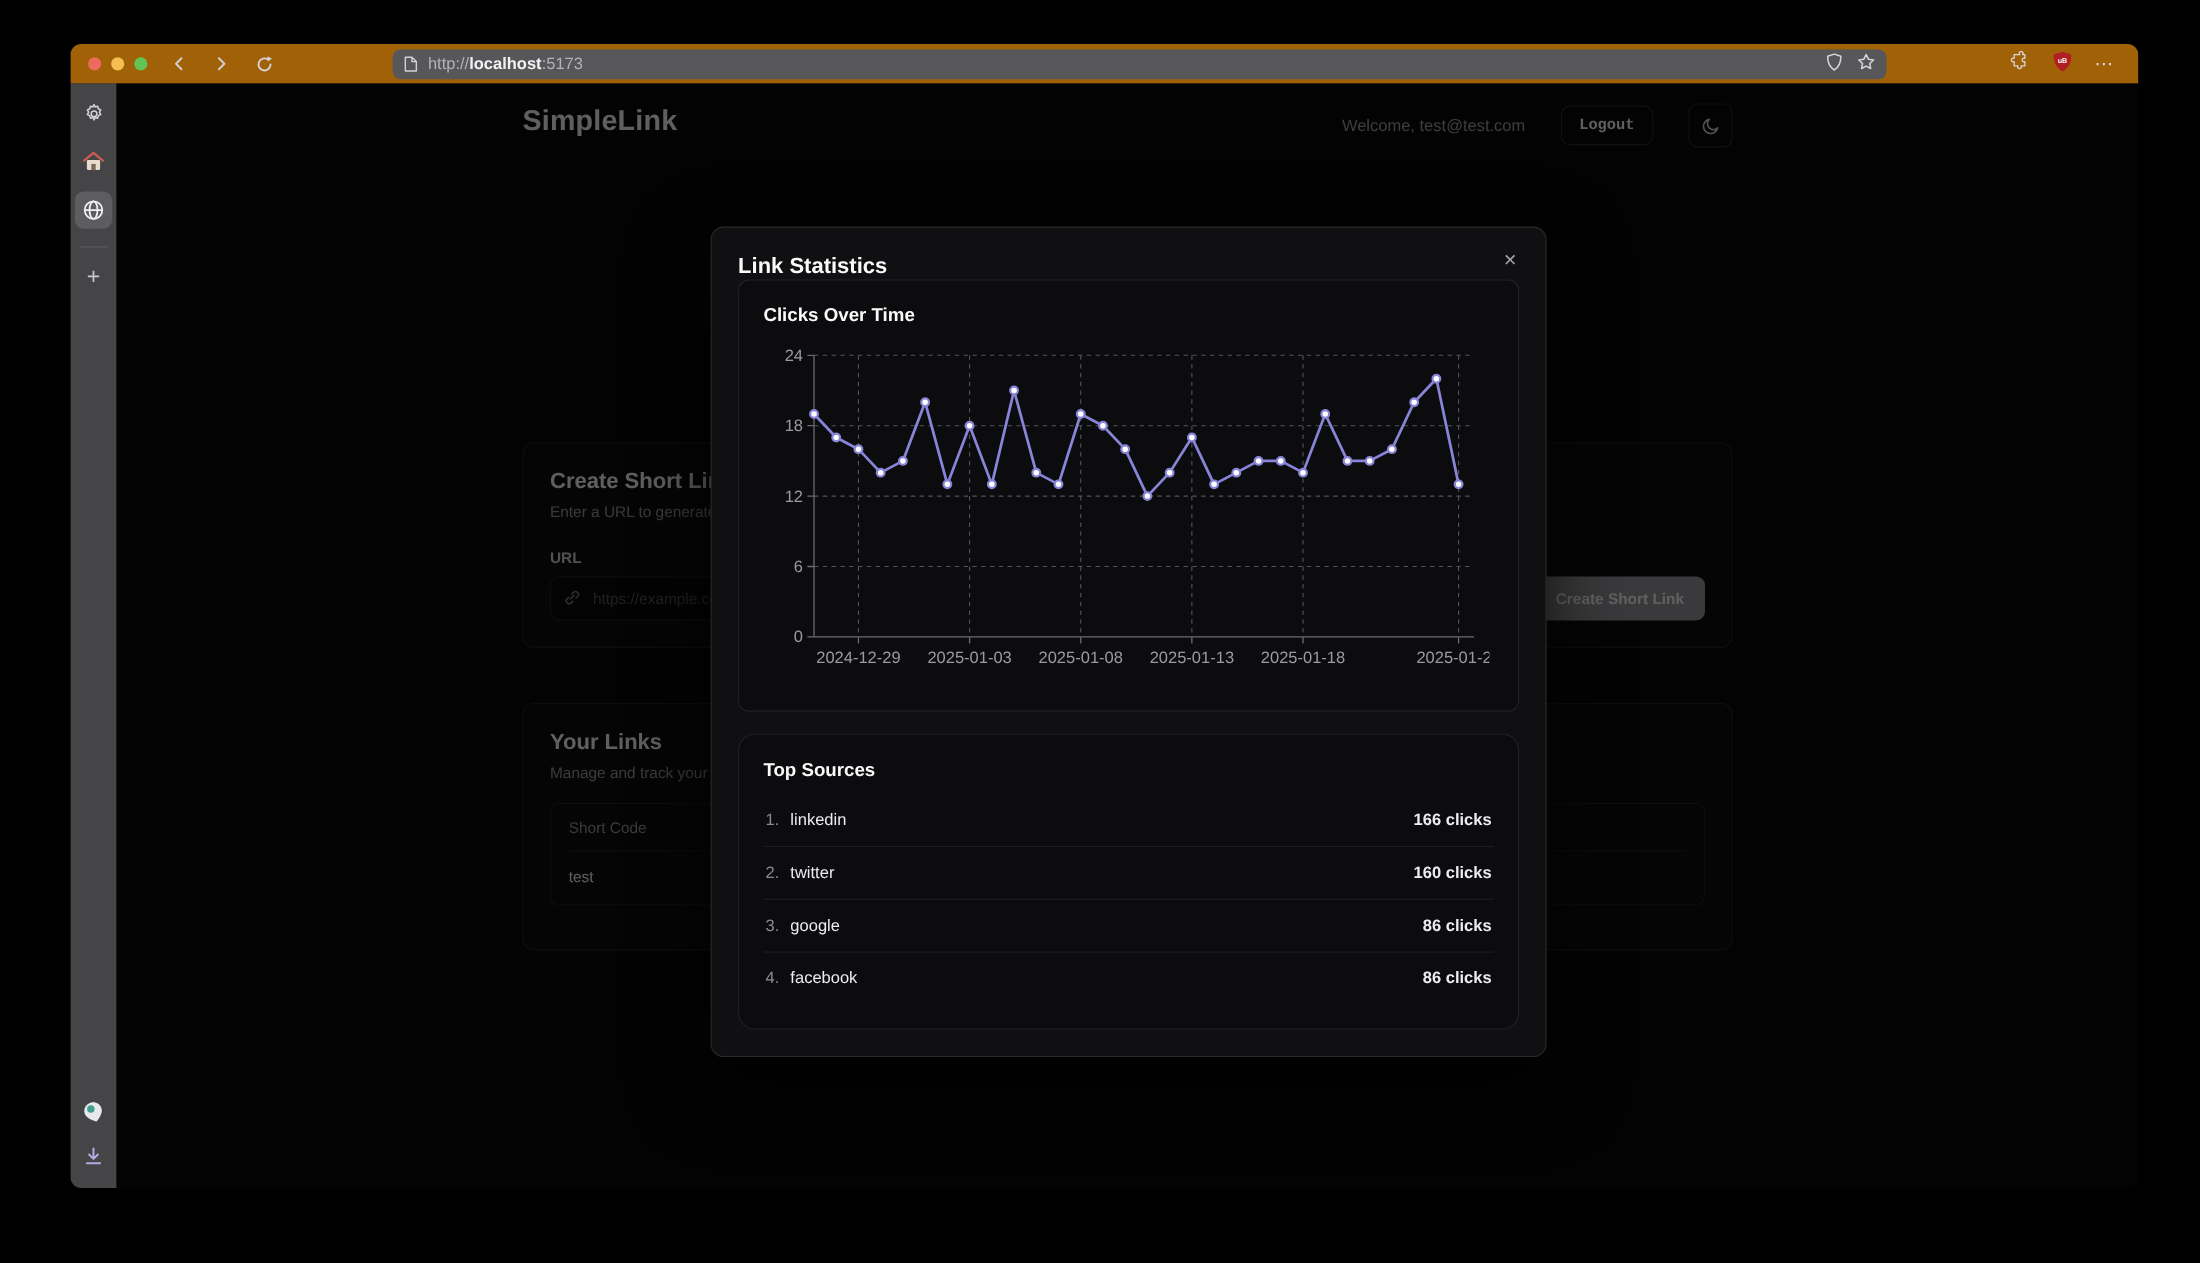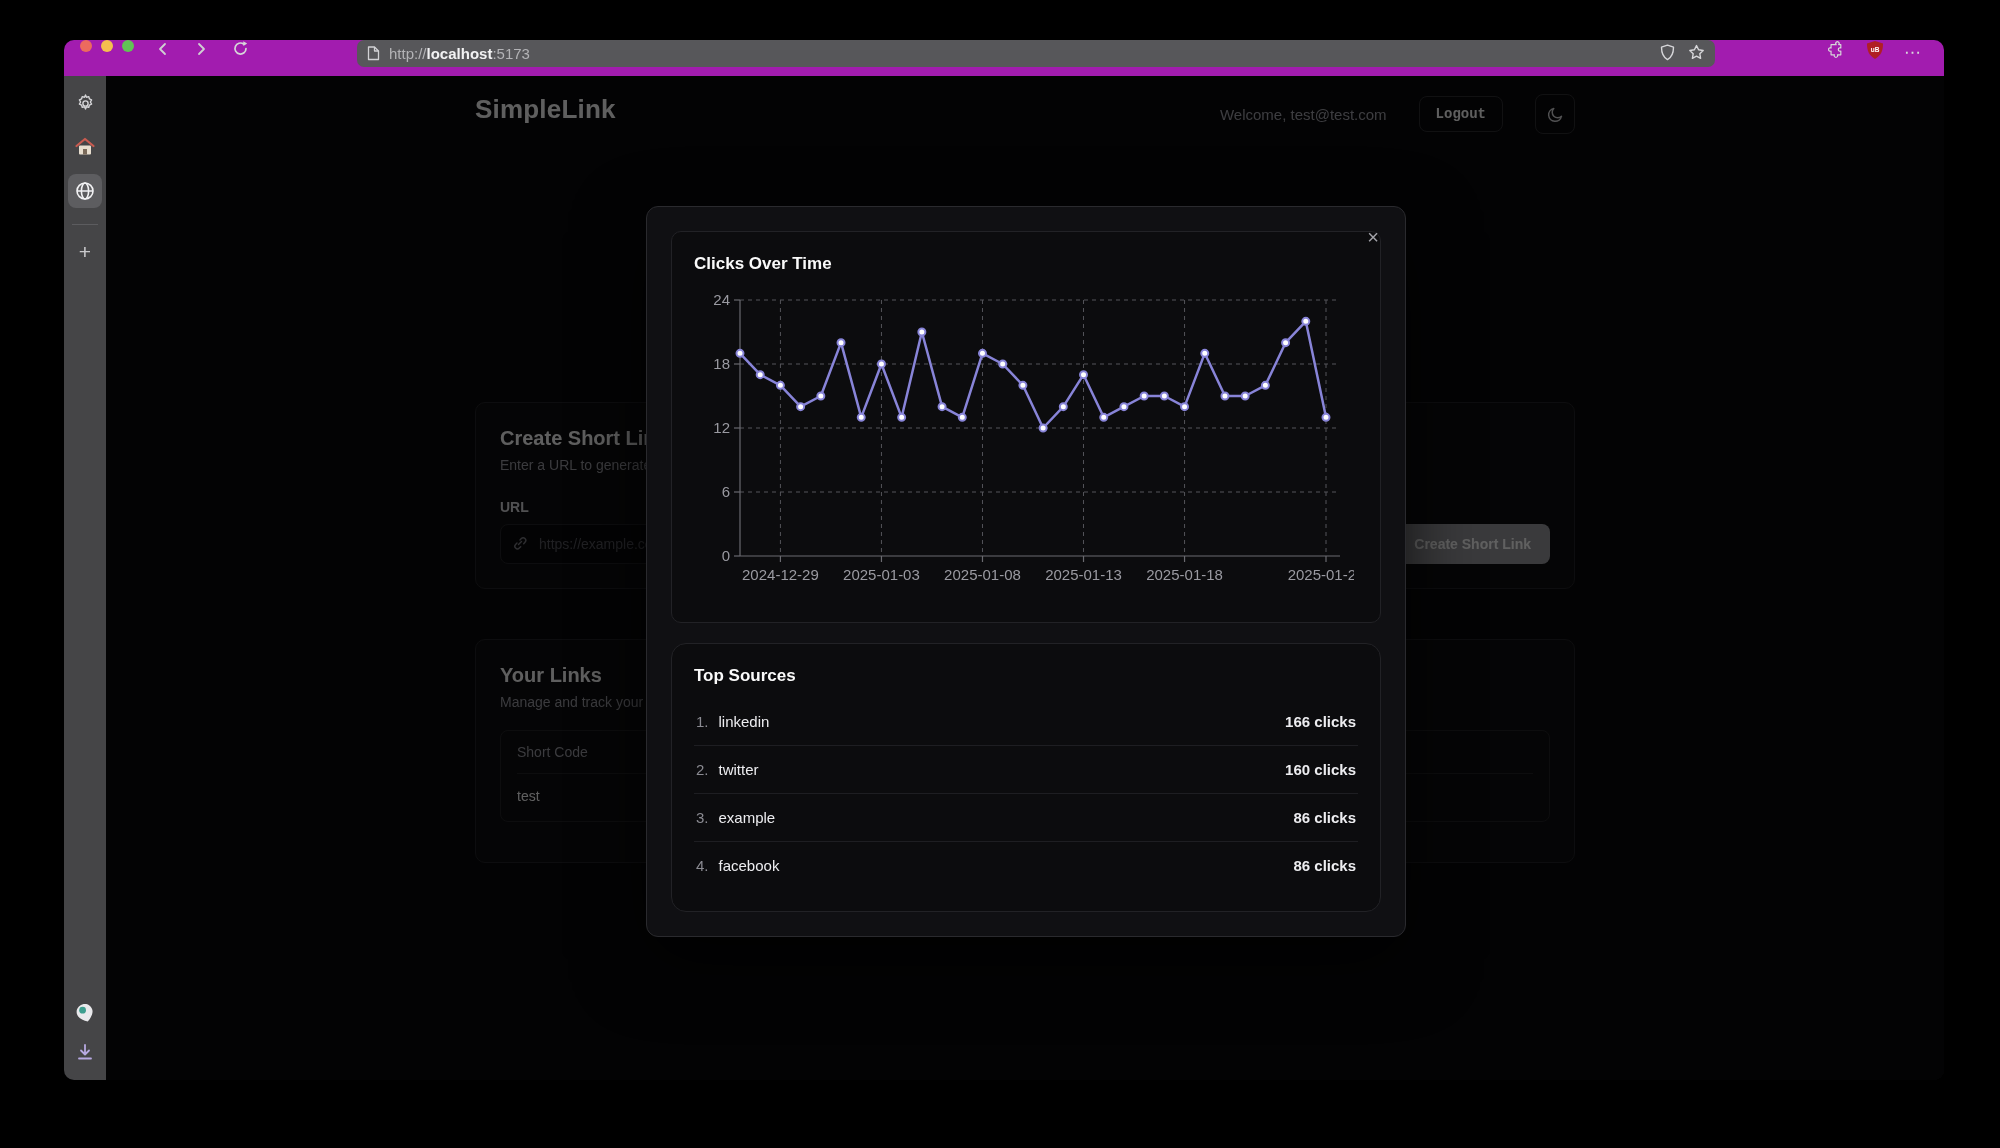--- a/index.html
+++ b/index.html
@@ -4,21 +4,21 @@
 <style>
   * { margin:0; padding:0; box-sizing:border-box; }
   html,body { width:2000px; height:1148px; background:#000; font-family:"Liberation Sans", sans-serif; overflow:hidden; }
 
   
   .window { position:absolute; left:64px; top:40px; width:1880px; height:1040px;
             border-radius:10px; overflow:hidden; background:#09090b;
             box-shadow:0 18px 60px rgba(0,0,0,.8); }
 
   
-  .toolbar { height:36px; background:#a21caf; display:flex; align-items:flex-start; padding:0 16px; }
+  .toolbar { height:36px; background:#a16207; display:flex; align-items:center; padding:0 16px; }
   .lights { display:flex; gap:9px; margin-right:22px; }
   .light { width:12px; height:12px; border-radius:50%; }
   .light.r { background:#ec6a5e; } .light.y { background:#f5bf4f; } .light.g { background:#61c455; }
   .navbtns { display:flex; align-items:center; gap:24px; margin-right:10px; }
   .navbtns svg { display:block; }
   .url-field { flex:1; max-width:1374px; height:27px; margin-left:98px; background:#57575a;
                border-radius:7px; display:flex; align-items:center; padding:0 10px; color:#b3b3b6;
                font-size:15px; }
   .url-field .doc { margin-right:9px; display:flex; }
   .url-host { color:#f2f2f3; font-weight:700; }
@@ -240,20 +240,21 @@
                     </svg></span>
               </span>
             </div>
           </div>
         </div>
       </div>
 
       <div class="overlay"></div>
 
       <div class="modal">
+        <div class="modal-title">Link Statistics</div>
         <button class="modal-close">×</button>
 
         <div class="inner-card chart-card">
           <h3>Clicks Over Time</h3>
           <div class="chart-slot" id="chart-slot"><svg width="660" height="310" viewBox="0 0 660 310">
                 <line x1="46" y1="206" x2="646" y2="206" stroke="#54545a" stroke-width="1" stroke-dasharray="4 4"></line>
                 <line x1="46" y1="142" x2="646" y2="142" stroke="#54545a" stroke-width="1" stroke-dasharray="4 4"></line>
                 <line x1="46" y1="78" x2="646" y2="78" stroke="#54545a" stroke-width="1" stroke-dasharray="4 4"></line>
                 <line x1="46" y1="14" x2="646" y2="14" stroke="#54545a" stroke-width="1" stroke-dasharray="4 4"></line>
                 <line x1="86.41379310344828" y1="14" x2="86.41379310344828" y2="270" stroke="#54545a" stroke-width="1" stroke-dasharray="4 4"></line>
@@ -333,21 +334,21 @@
             <div class="src-row">
               <span class="src-left">
                   <span class="src-rank">2.</span>
                   <span class="src-name">twitter</span>
                 </span>
               <span class="src-clicks">160 clicks</span>
             </div>
             <div class="src-row">
               <span class="src-left">
                   <span class="src-rank">3.</span>
-                  <span class="src-name">example</span>
+                  <span class="src-name">google</span>
                 </span>
               <span class="src-clicks">86 clicks</span>
             </div>
             <div class="src-row">
               <span class="src-left">
                   <span class="src-rank">4.</span>
                   <span class="src-name">facebook</span>
                 </span>
               <span class="src-clicks">86 clicks</span>
             </div>

